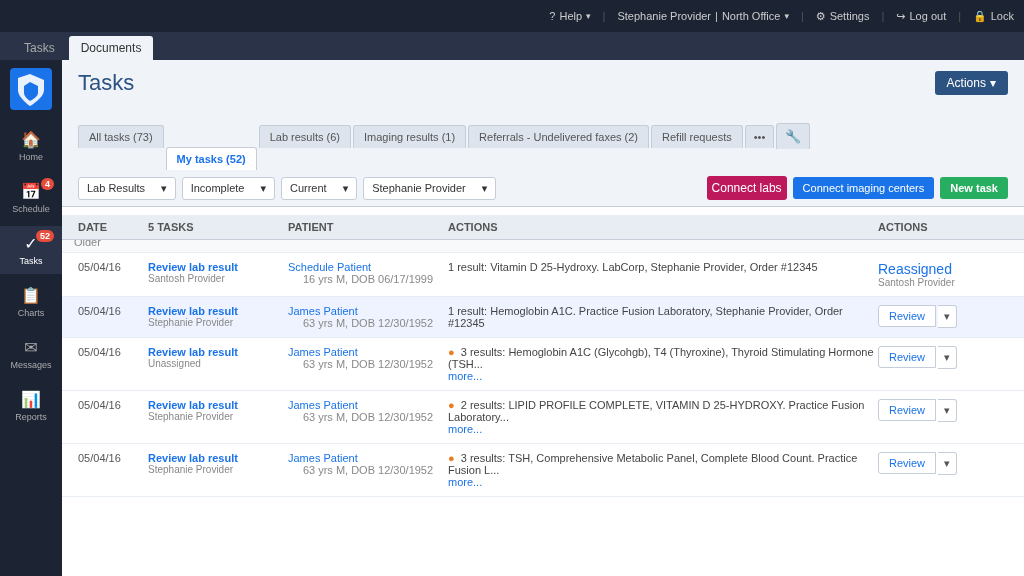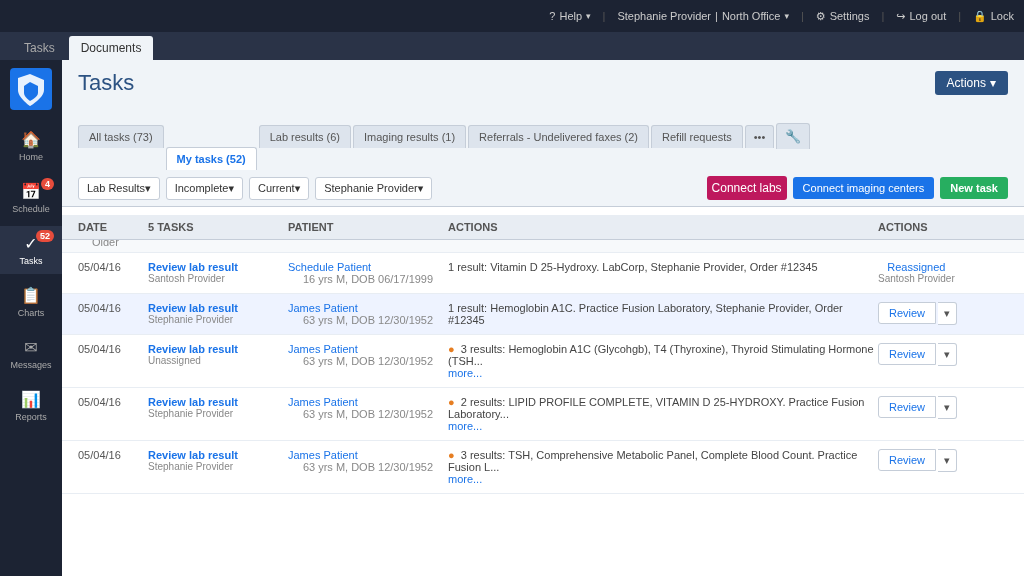--- a/index.html
+++ b/index.html
@@ -196,21 +196,21 @@
     .filter-dropdown-btn {
       background: #fff;
       border: 1px solid #c5cdd8;
       border-radius: 3px;
       padding: 4px 8px;
       font-size: 11px;
       cursor: pointer;
       color: #333;
       display: flex;
       align-items: center;
-      gap: 0;
+      gap: 16px;
     }
     .filter-spacer { flex: 1; }
     .connect-btn {
       background: #be185d;
       color: #fff;
       border: none;
       padding: 5px 5px;
       border-radius: 3px;
       cursor: pointer;
       font-size: 12px;
@@ -251,21 +251,21 @@
       background: #e8edf3;
       padding: 6px 16px;
       font-size: 11px;
       color: #555;
       font-weight: bold;
       border-bottom: 1px solid #c5cdd8;
       position: sticky;
       top: 8px;
     }
     .section-label {
-      padding: 4px 30px;
+      padding: 4px 12px;
       font-size: 11px;
       color: #888;
       background: #f7f9fb;
       border-bottom: 1px solid #e8edf3;
     }
     .task-row {
       display: grid;
       grid-template-columns: 70px 140px 160px 1fr 130px;
       padding: 8px 16px;
       border-bottom: 1px solid #e8edf3;
@@ -294,21 +294,21 @@
     .review-dropdown {
       background: #fff;
       border: 1px solid #c5cdd8;
       border-left: none;
       border-radius: 0 3px 3px 0;
       padding: 4px 6px;
       font-size: 11px;
       cursor: pointer;
       color: #555;
     }
-    .reassigned-text { font-size: 11px; color: #1a73e8; text-align: center; }
+    .reassigned-text { font-size: 14px; color: #1a73e8; }
     .reassigned-provider { font-size: 10px; color: #888; }
 
     .chevron { font-size: 9px; }
   </style>
 </head>
 <body>
 
 <div class="top-nav">
   <span class="top-nav-item">
     <span>?</span>

